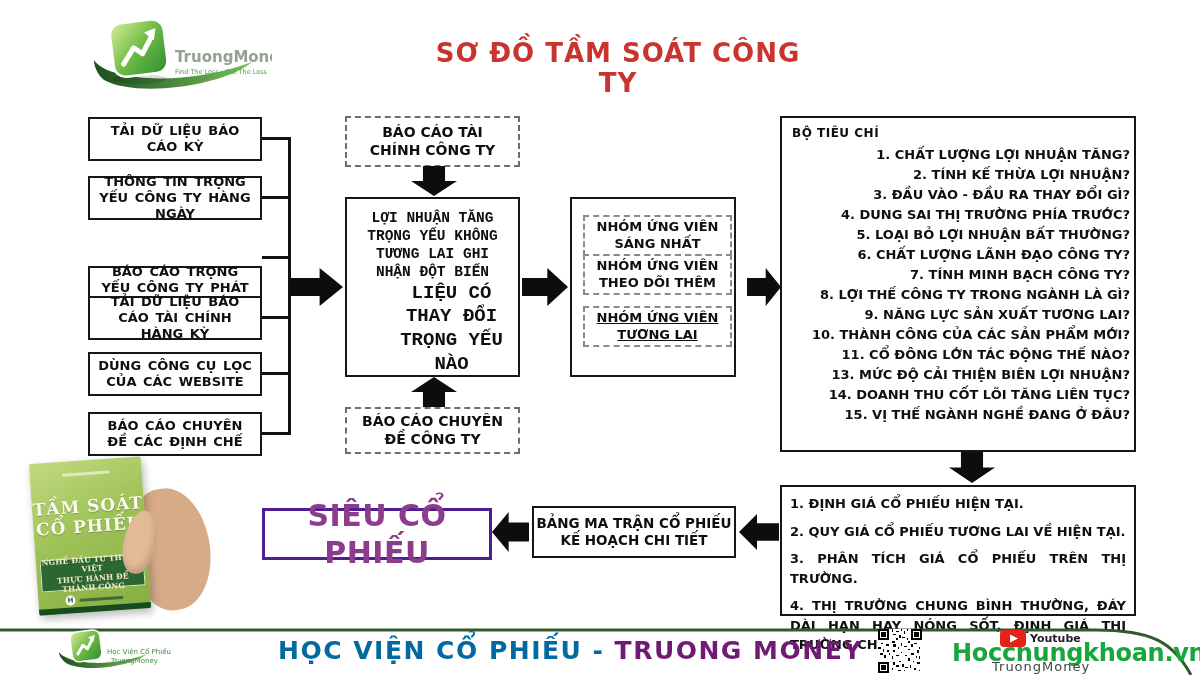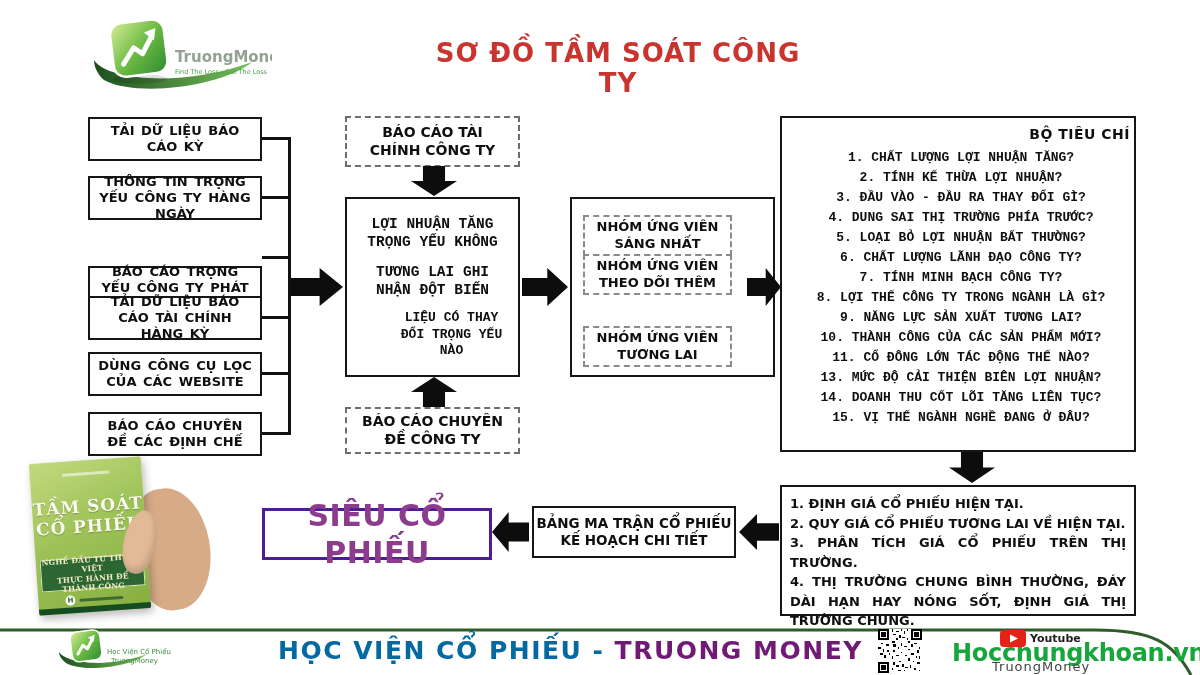--- a/index.html
+++ b/index.html
@@ -16,26 +16,26 @@
   .arr{position:absolute;background:#0d0d0d;}
   .arr.r{clip-path:polygon(0 26%,55% 26%,55% 0,100% 50%,55% 100%,55% 74%,0 74%);}
   .arr.l{clip-path:polygon(100% 26%,45% 26%,45% 0,0 50%,45% 100%,45% 74%,100% 74%);}
   .arr.d{clip-path:polygon(26% 0,74% 0,74% 50%,100% 50%,50% 100%,0 50%,26% 50%);}
   .arr.u{clip-path:polygon(26% 100%,74% 100%,74% 50%,100% 50%,50% 0,0 50%,26% 50%);}
   
   .main-title{position:absolute;left:418px;top:38px;width:400px;text-align:center;
               font-size:26px;font-weight:bold;color:#c9342f;letter-spacing:1px;}
   
   .crit{left:780px;top:116px;width:356px;height:336px;justify-content:flex-start;align-items:stretch;padding:6px 4px 4px 10px;}
-  .crit-title{text-align:right;font-size:14px;letter-spacing:.5px;margin:2px 0 4px 0;}
-  .crit-item{font-size:13px;line-height:20px;text-align:center;white-space:nowrap;font-family:Liberation Mono, monospace;}
-  .val{left:780px;top:485px;width:356px;height:131px;justify-content:flex-start;align-items:stretch;padding:7px 8px 4px 8px;}
+  .crit-title{text-align:left;font-size:12px;letter-spacing:.5px;margin:2px 0 4px 0;}
+  .crit-item{font-size:13px;line-height:20px;text-align:right;white-space:nowrap;}
+  .val{left:780px;top:485px;width:356px;height:131px;justify-content:flex-start;align-items:stretch;padding:7px 8px 4px 8px;gap:8px;}
   .val-item{font-size:13px;line-height:19.5px;text-align:justify;}
   
-  .cand-outer{left:570px;top:197px;width:205px;height:180px;}
+  .cand-outer{left:570px;top:197px;width:166px;height:180px;}
   .cand{position:absolute;left:11px;width:149px;height:41px;border:2px dashed #8a8a8a;display:flex;
         align-items:center;justify-content:center;font-weight:bold;font-size:13px;text-align:center;line-height:1.25;box-sizing:border-box;}
   
   .super{left:262px;top:508px;width:230px;height:52px;border:3px solid #4c1d95;
          font-size:30px;color:#8d3b8d;letter-spacing:.5px;}
   .matrix{left:532px;top:506px;width:204px;height:52px;font-size:13.5px;}
   
   .book-wrap{position:absolute;left:20px;top:452px;width:190px;height:175px;}
   .hand{position:absolute;left:112px;top:36px;width:78px;height:122px;background:#d8ab87;
         border-radius:48% 52% 55% 45%;transform:rotate(-10deg);}
@@ -115,31 +115,31 @@
   <div class="vline" style="left:288px;top:137px;width:3px;height:298px;"></div>
 
   <div class="arr r" style="left:291px;top:268px;width:52px;height:38px;"></div>
 
   <div class="box dashed" style="left:345px;top:116px;width:175px;height:51px;font-size:14px;padding:2px 8px;">BÁO CÁO TÀI CHÍNH CÔNG TY</div>
   <div class="arr d" style="left:411px;top:166px;width:46px;height:30px;"></div>
 
   <div class="box" style="left:345px;top:197px;width:175px;height:180px;padding:10px 8px;justify-content:space-around;font-family:Liberation Mono, monospace;">
     <div style="font-size:14.5px;">LỢI NHUẬN TĂNG TRỌNG YẾU KHÔNG</div>
     <div style="font-size:14.5px;">TƯƠNG LAI GHI NHẬN ĐỘT BIẾN</div>
-    <div style="font-size:13px;margin-left:38px;">LIỆU CÓ THAY ĐỔI TRỌNG YẾU NÀO</div>
+    <div style="font-size:19px;margin-left:38px;">LIỆU CÓ THAY ĐỔI TRỌNG YẾU NÀO</div>
   </div>
 
   <div class="arr u" style="left:411px;top:377px;width:46px;height:30px;"></div>
   <div class="box dashed" style="left:345px;top:407px;width:175px;height:47px;font-size:14px;padding:2px 8px;">BÁO CÁO CHUYÊN ĐỀ CÔNG TY</div>
 
   <div class="arr r" style="left:522px;top:268px;width:46px;height:38px;"></div>
   <div class="box cand-outer">
     <div class="cand" style="top:16px;">NHÓM ỨNG VIÊN SÁNG NHẤT</div>
     <div class="cand" style="top:55px;">NHÓM ỨNG VIÊN THEO DÕI THÊM</div>
-    <div class="cand" style="top:127px;">NHÓM ỨNG VIÊN TƯƠNG LAI</div>
+    <div class="cand" style="top:107px;text-decoration:underline;">NHÓM ỨNG VIÊN TƯƠNG LAI</div>
   </div>
   <div class="arr r" style="left:747px;top:268px;width:34px;height:38px;"></div>
 
   <div class="box crit">
     <div class="crit-title">BỘ TIÊU CHÍ</div>
     <div class="crit-item">1. CHẤT LƯỢNG LỢI NHUẬN TĂNG?</div>
     <div class="crit-item">2. TÍNH KẾ THỪA LỢI NHUẬN?</div>
     <div class="crit-item">3. ĐẦU VÀO - ĐẦU RA THAY ĐỔI GÌ?</div>
     <div class="crit-item">4. DUNG SAI THỊ TRƯỜNG PHÍA TRƯỚC?</div>
     <div class="crit-item">5. LOẠI BỎ LỢI NHUẬN BẤT THƯỜNG?</div>

